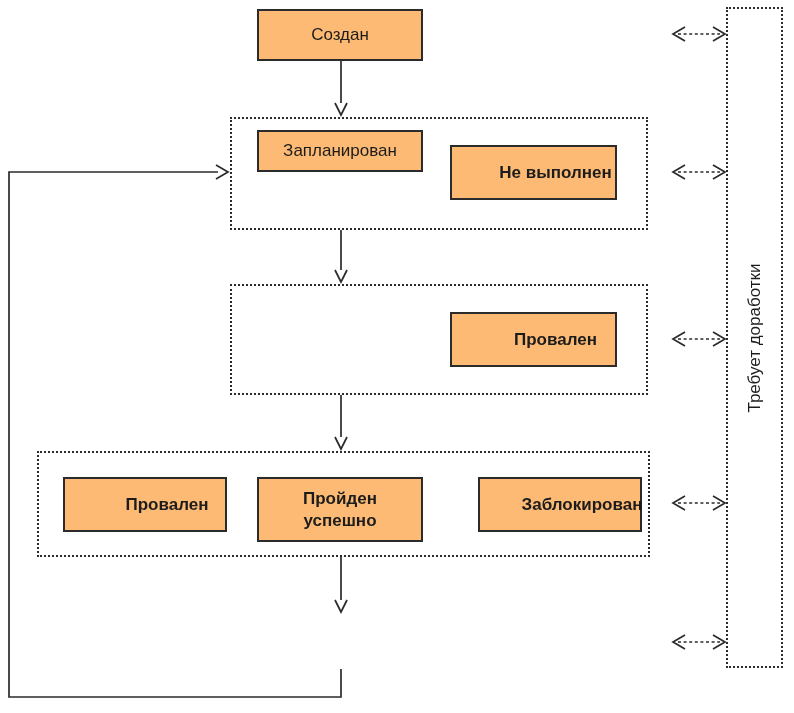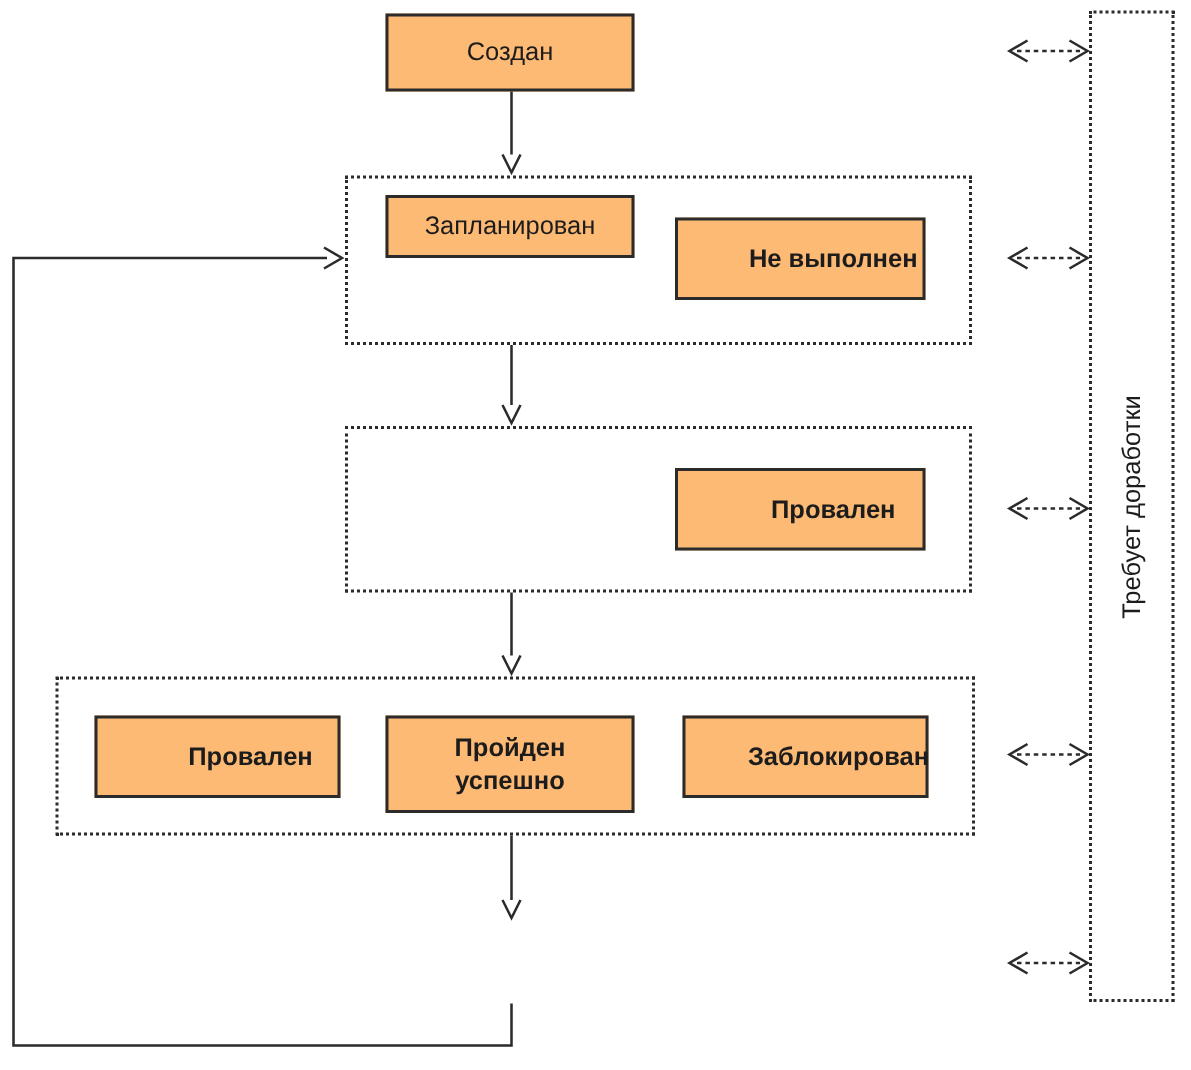--- a/index.html
+++ b/index.html
@@ -37,21 +37,21 @@
 
   <div class="node" style="left:257px;top:9px;width:166px;height:52px">Создан</div>
 
   <div class="node" style="left:257px;top:130px;width:166px;height:42px">Запланирован</div>
   <div class="node bold" style="left:450px;top:145px;width:167px;height:55px">Не выполнен</div>
 
   <div class="node bold" style="left:450px;top:312px;width:167px;height:55px">Провален</div>
 
   <div class="node bold" style="left:63px;top:477px;width:164px;height:55px">Провален</div>
   <div class="node bold wrap" style="left:257px;top:477px;width:166px;height:65px">Пройден успешно</div>
-  <div class="node bold" style="left:455px;top:477px;width:164px;height:55px">Заблокирован</div>
+  <div class="node bold" style="left:478px;top:477px;width:164px;height:55px">Заблокирован</div>
 
 
   <svg class="edges" width="794" height="713" viewBox="0 0 794 713">
 
     <g>
       <path d="M341,61 V103"></path>
       <path d="M335,103 L341,115 L347,103"></path>
     </g>
     <g>
       <path d="M341,230 V270"></path>

